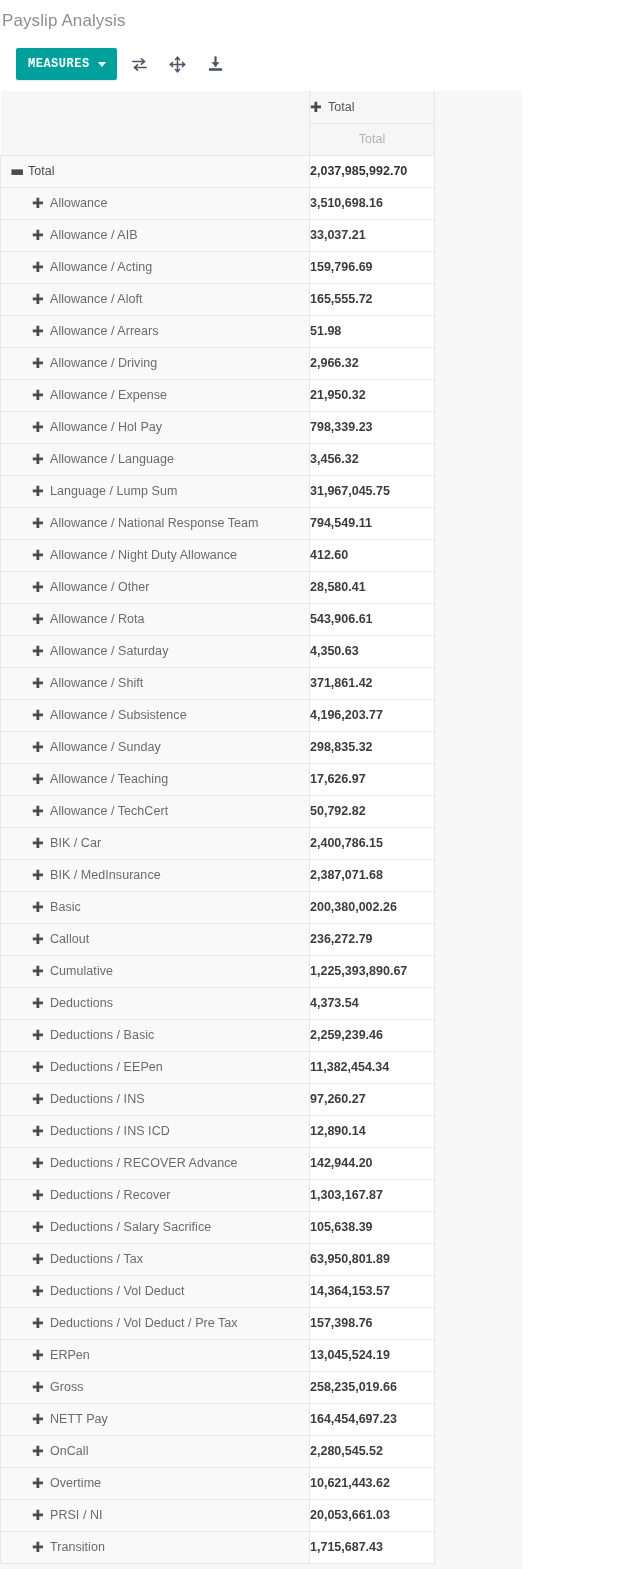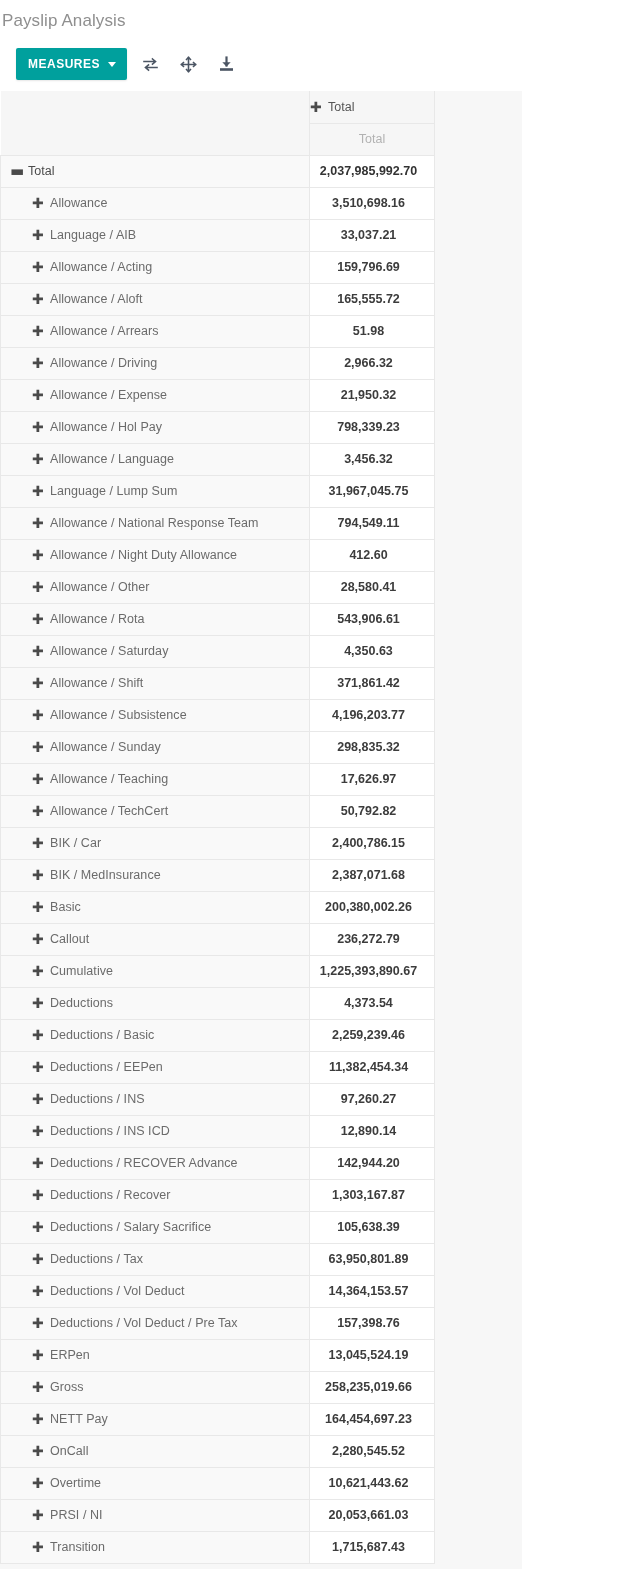--- a/index.html
+++ b/index.html
@@ -43,21 +43,21 @@
   .measures-btn {
     background: #00a09d;
     color: #ffffff;
     border: none;
     border-radius: 2px;
     height: 32px;
     padding: 0 11px 0 12px;
     font-size: 12px;
     font-weight: bold;
     letter-spacing: 0.5px;
-    font-family: Liberation Sans, sans-serif;
+    font-family: Liberation Mono, monospace;
     display: inline-flex;
     align-items: center;
     cursor: pointer;
     box-shadow: 0 1px 2px rgba(0,0,0,0.10);
   }
   .caret {
     display: inline-block;
     width: 0; height: 0;
     margin-left: 8px;
     border-left: 4px solid transparent;
@@ -153,21 +153,21 @@
     border-left: 1px solid #e8e8e8;
     padding-left: 9px;
     white-space: nowrap;
     cursor: pointer;
     letter-spacing: 0.05px;
   }
   tbody td.val {
     background: #ffffff;
     color: #3c3c3c;
     font-weight: bold;
-    text-align: center;
+    text-align: left;
     padding-right: 7px;
     white-space: nowrap;
     cursor: pointer;
     font-size: 12.5px;
   }
   tbody tr.total-row td.lbl { color: #4b4b4b; }
   tbody tr.total-row td.val { color: #333333; }
   .indent-1 { padding-left: 31px !important; }
 </style>
 </head>
@@ -240,21 +240,21 @@
         <td class="lbl">
           <span class="minus-glyph">▬</span><span>Total</span>
         </td>
         <td class="val">2,037,985,992.70</td>
       </tr>
     <tr>
           <td class="lbl indent-1"><span class="plus-glyph">✚</span><span>Allowance</span></td>
           <td class="val">3,510,698.16</td>
         </tr>
         <tr>
-          <td class="lbl indent-1"><span class="plus-glyph">✚</span><span>Language / AIB</span></td>
+          <td class="lbl indent-1"><span class="plus-glyph">✚</span><span>Allowance / AIB</span></td>
           <td class="val">33,037.21</td>
         </tr>
         <tr>
           <td class="lbl indent-1"><span class="plus-glyph">✚</span><span>Allowance / Acting</span></td>
           <td class="val">159,796.69</td>
         </tr>
         <tr>
           <td class="lbl indent-1"><span class="plus-glyph">✚</span><span>Allowance / Aloft</span></td>
           <td class="val">165,555.72</td>
         </tr>

